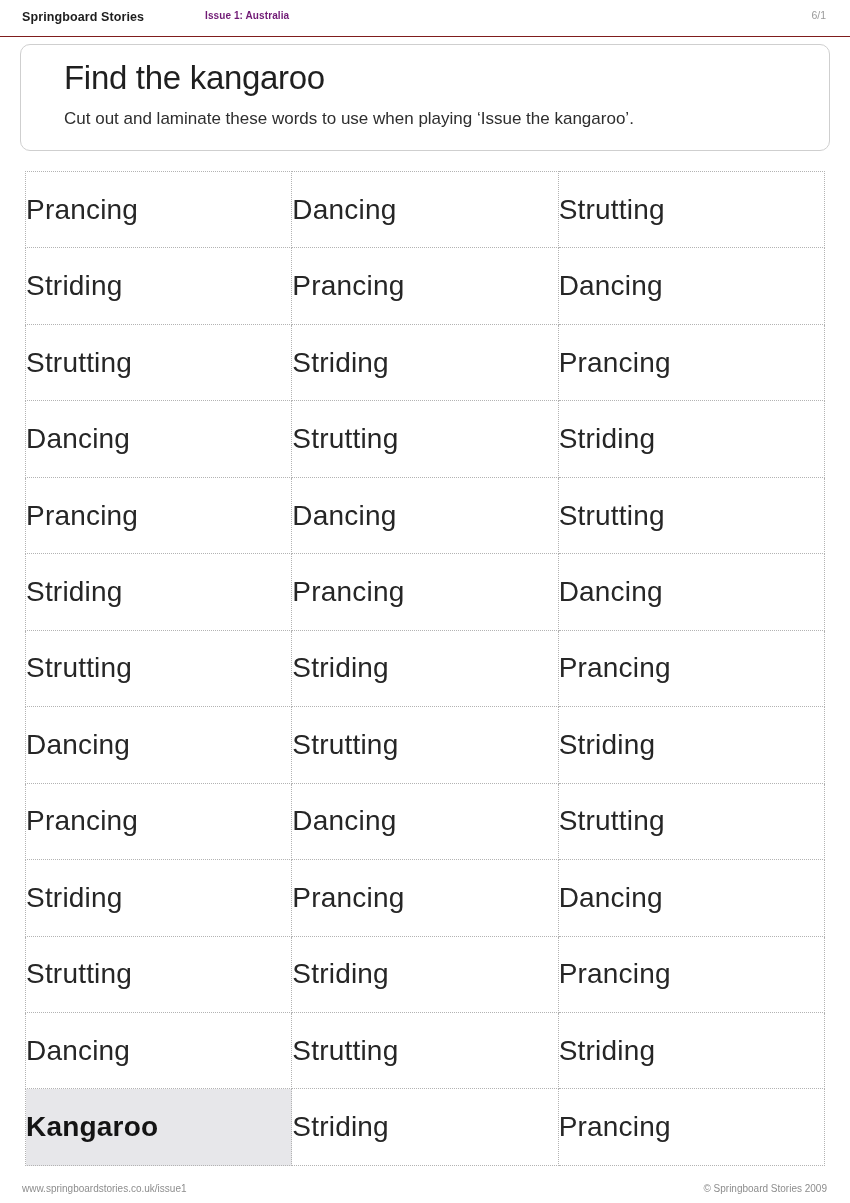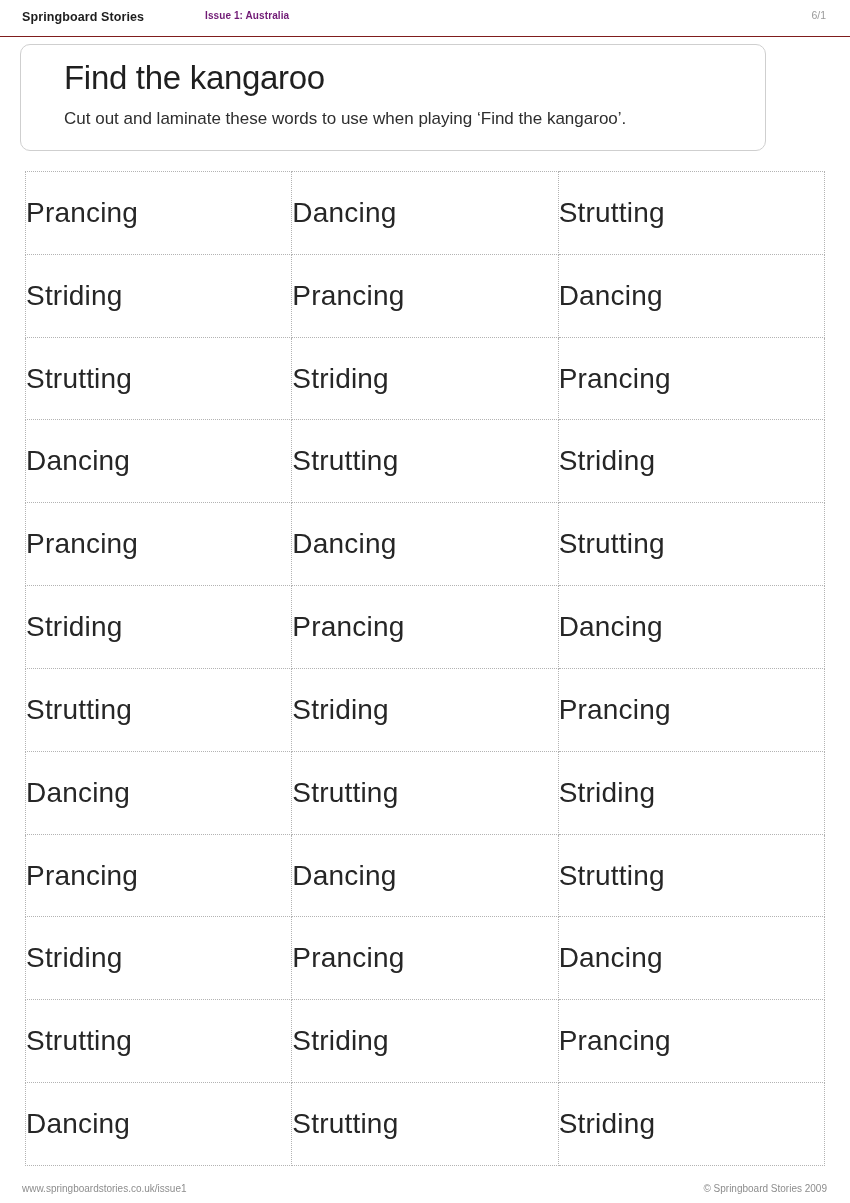--- a/index.html
+++ b/index.html
@@ -40,21 +40,21 @@
     right: 24px; top: 9px;
     font-size: 10.5px;
     font-weight: 400;
     color: #9a9a9a;
   }
 
   
   .title-box {
     position: absolute;
     left: 20px; top: 44px;
-    width: 746px; height: 107px;
+    width: 810px; height: 107px;
     border: 1px solid #cfcfcf;
     border-radius: 10px;
     background: #ffffff;
   }
   .title-box .title {
     position: absolute;
     left: 43px; top: 14px;
     font-size: 33px;
     font-weight: 400;
     color: #1f1f1f;
@@ -114,21 +114,21 @@
 <body>
 
 <div class="doc-header">
   <span class="brand">Springboard Stories</span>
   <span class="issue">Issue 1: Australia</span>
   <span class="pagenum">6/1</span>
 </div>
 
 <div class="title-box">
   <div class="title">Find the kangaroo</div>
-  <div class="subtitle">Cut out and laminate these words to use when playing ‘Find the kangaroo’.</div>
+  <div class="subtitle">Cut out and laminate these words to use when playing ‘Issue the kangaroo’.</div>
 </div>
 
 <table class="word-grid">
   <tbody>
       <tr>
         <td>Prancing</td>
         <td>Dancing</td>
         <td>Strutting</td>
       </tr>
       <tr>
@@ -178,20 +178,25 @@
       </tr>
       <tr>
         <td>Strutting</td>
         <td>Striding</td>
         <td>Prancing</td>
       </tr>
       <tr>
         <td>Dancing</td>
         <td>Strutting</td>
         <td>Striding</td>
+      </tr>
+      <tr>
+        <td class="highlight">Kangaroo</td>
+        <td>Striding</td>
+        <td>Prancing</td>
       </tr>
     </tbody>
 </table>
 
 <div class="doc-footer">
   <span class="url">www.springboardstories.co.uk/issue1</span>
   <span class="copyright">© Springboard Stories 2009</span>
 </div>
 
 </body></html>

